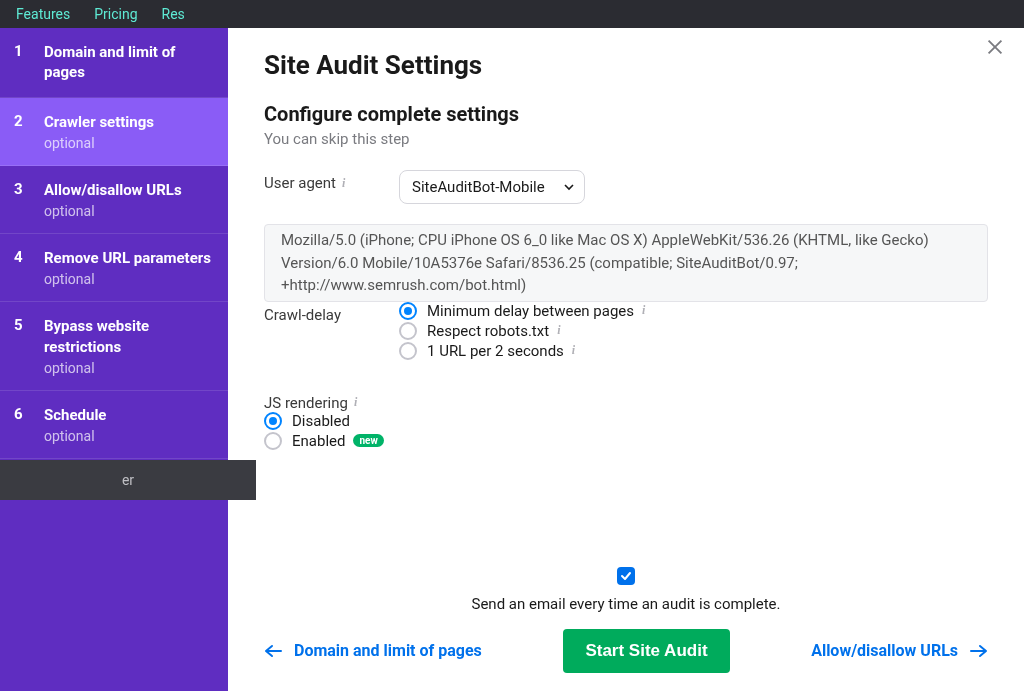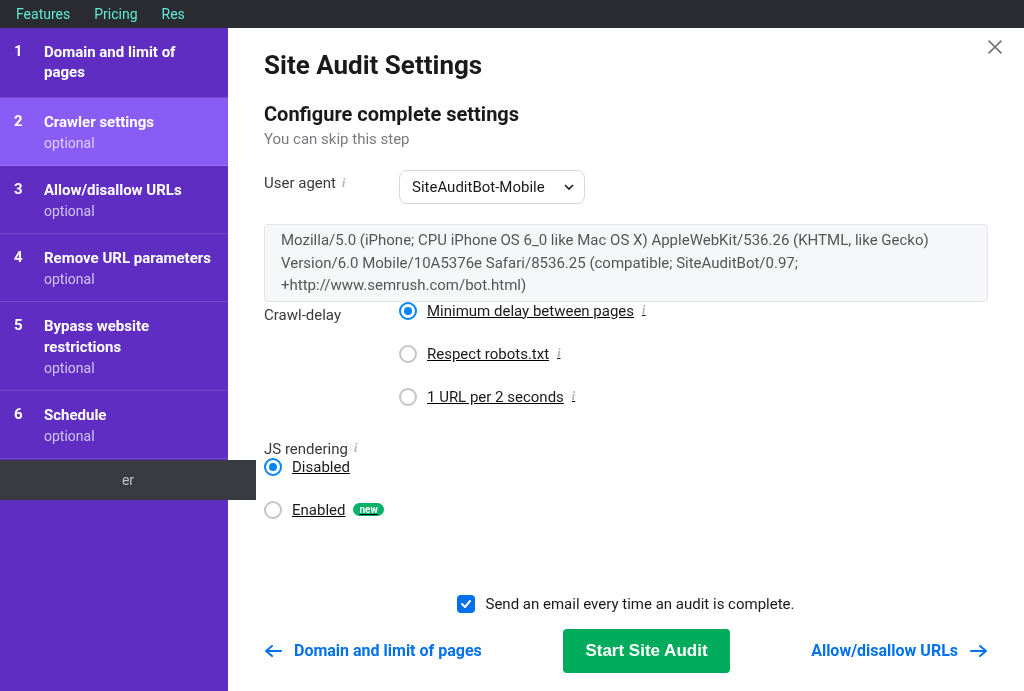--- a/index.html
+++ b/index.html
@@ -164,22 +164,21 @@
       border-radius: 4px;
       padding: 4px 16px;
       font-size: 15px;
       color: #555;
       line-height: 1.5;
       margin-top: 2px;
     }
     .radio-group {
       display: flex;
       flex-direction: column;
-      gap: 25px;
-      text-decoration: underline;
+      gap: 2px;
     }
     .radio-option {
       display: flex;
       align-items: center;
       gap: 10px;
       cursor: pointer;
     }
     .radio {
       width: 18px;
       height: 18px;
@@ -219,20 +218,21 @@
     .footer {
       margin-top: auto;
       padding-top: 10px;
     }
     .email-row {
       display: flex;
       align-items: center;
       justify-content: center;
       gap: 10px;
       margin-bottom: 16px;
+      flex-direction: column;
     }
     .checkbox {
       width: 18px;
       height: 18px;
       border-radius: 4px;
       background: #0071eb;
       display: flex;
       align-items: center;
       justify-content: center;
       cursor: pointer;

